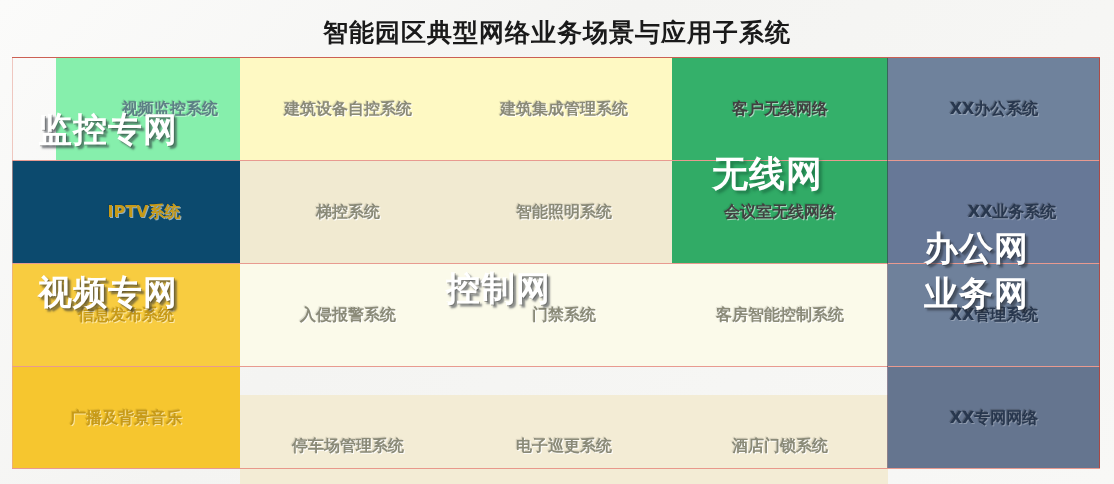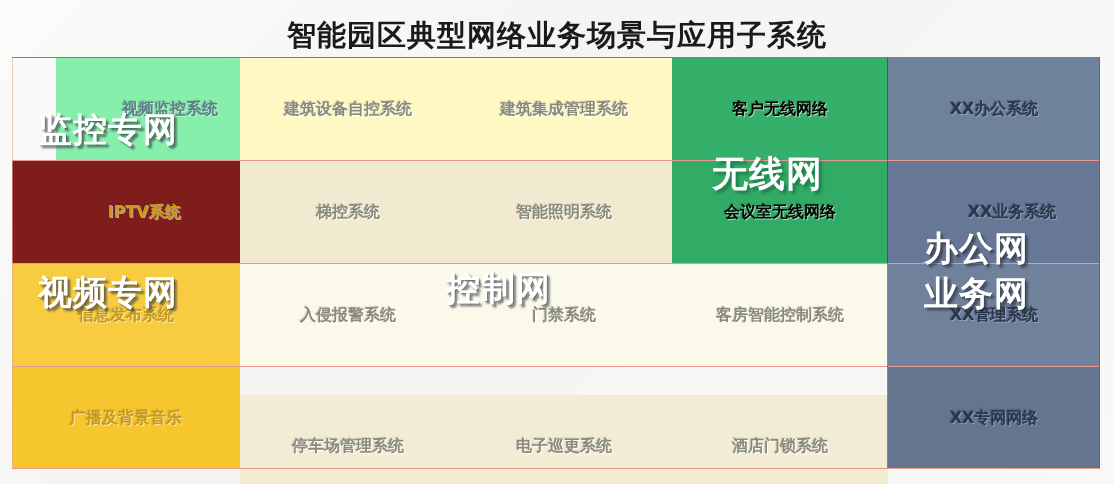--- a/index.html
+++ b/index.html
@@ -13,21 +13,21 @@
   
   .paper-bg{
     position:absolute;inset:0;
     background:
       linear-gradient(135deg,#fbfbfa 0%,#f4f4f2 40%,#f8f8f6 100%);
     z-index:0;
   }
   .title{
     position:absolute;left:0;top:16px;width:1114px;
     text-align:center;
-    font-size:29px;font-weight:bold;color:#1a1a1a;
+    font-size:25px;font-weight:bold;color:#1a1a1a;
     letter-spacing:1px;
     z-index:5;
   }
   .grid{
     position:absolute;left:12px;top:58px;
     width:1088px;height:410px;
     z-index:2;
   }
   .cell{
     position:absolute;
@@ -46,21 +46,21 @@
   
   .c5{left:876px;width:212px;}
 
   .r1{top:0;height:102px;}
   .r2{top:103px;height:102px;}
   .r3{top:206px;height:102px;}
   .r4{top:309px;height:101px;}
 
   
   .fill-teal{background:#86efac;margin-left:44px;}
-  .fill-gold1{background:#7f1d1d;padding-left:36px;}
+  .fill-gold1{background:#0c4a6e;padding-left:36px;}
   .fill-gold2{background:#f8cc40;}
   .fill-gold3{background:#f6c62f;}
   .fill-cream-a{background:#fef9c3;}
   .fill-cream-b{background:#f1ead1;}
   .fill-cream-c{background:#fbfaea;}
   .fill-cream-d{background:#f3ecd5;margin-top:28px;}
   .fill-green{background:#34b06a;}
   .fill-green2{background:#31ab66;}
   .fill-slate1{background:#6f829c;}
   .fill-slate2{background:#677897;padding-left:36px;}
@@ -74,21 +74,21 @@
   }
   .lbl-gold{
     color:#c79a17;
     text-shadow:1px 1px 0 rgba(255,255,255,.55), -1px -1px 1px rgba(0,0,0,.10);
   }
   .lbl-teal{
     color:#5c7f85;
     text-shadow:1px 1px 0 rgba(255,255,255,.45), -1px -1px 1px rgba(0,0,0,.15);
   }
   .lbl-green{
-    color:#000000;
+    color:#404040;
     text-shadow:1px 1px 0 rgba(255,255,255,.55), -1px -1px 1px rgba(0,0,0,.12);
   }
   .lbl-slate{
     color:#28374e;
     text-shadow:1px 1px 0 rgba(255,255,255,.25), -1px -1px 1px rgba(0,0,0,.25);
   }
 
   
   .hline{position:absolute;height:1px;background:#e58a7e;opacity:.85;}
   .vline{position:absolute;width:1px;background:#e8a59a;opacity:.6;}

